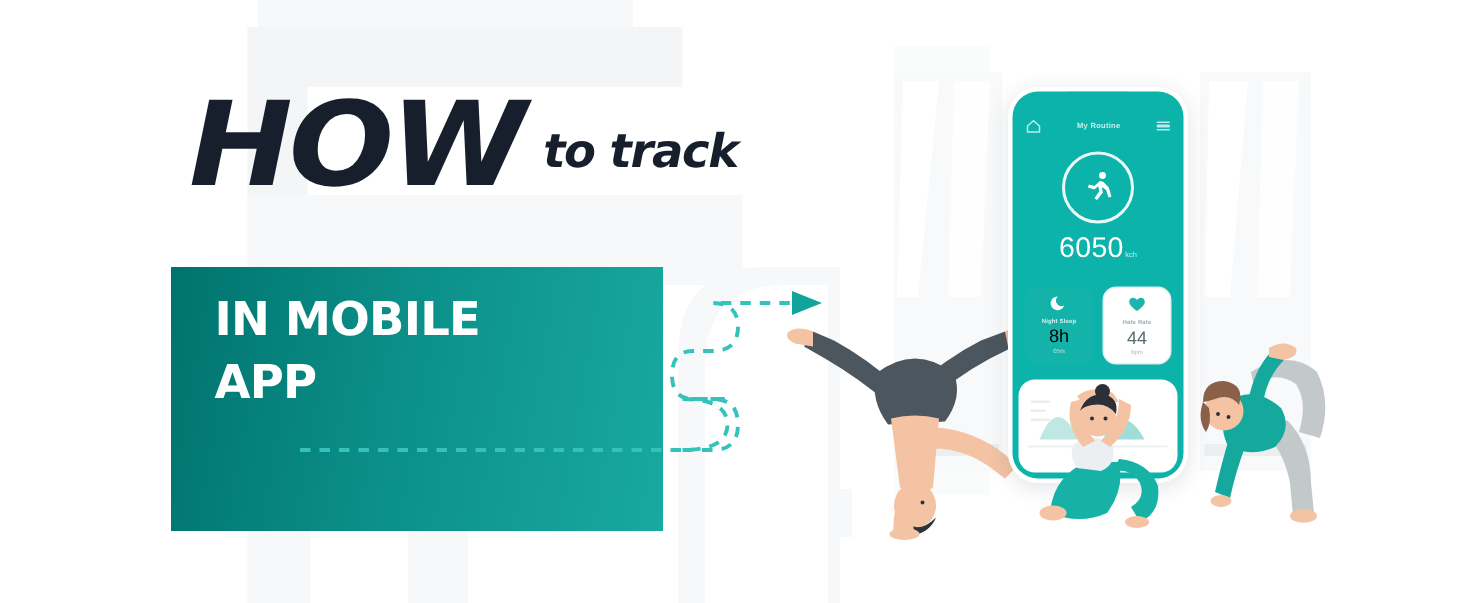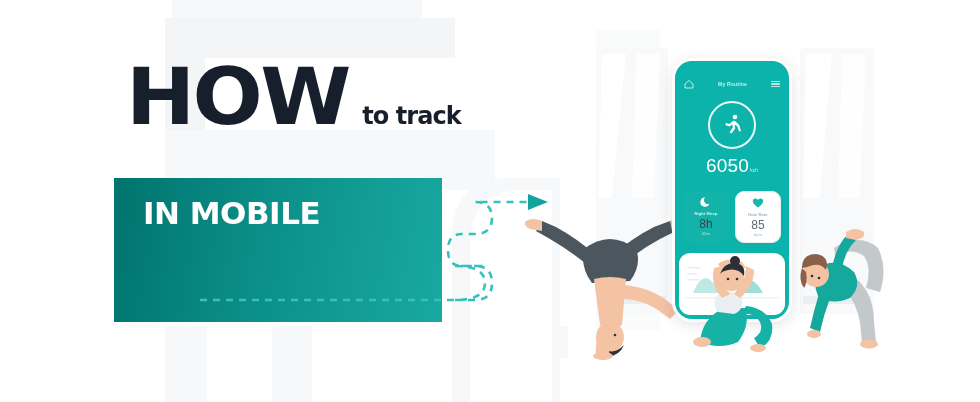--- a/index.html
+++ b/index.html
@@ -18,48 +18,48 @@
 
   
   .bg-block { position: absolute; background: #f4f5f6; }
   .bg-block.lighter { background: #f7f8f9; }
   .bg-block.white { background: #ffffff; }
 
   
   .headline-wrap {
     position: absolute;
     left: 126px; top: 66px;
-    display: flex; align-items: flex-end;
+    display: flex; align-items: center; font-style: italic;
   }
   .headline-how {
     font-size: 78px;
     line-height: 0.82;
     font-weight: 700;
     letter-spacing: -2.5px;
     color: #161f2b;
     font-family: "DejaVu Sans", sans-serif;
     transform: scaleX(1.06);
     transform-origin: left top;
   }
   .headline-sub {
     margin-left: 26px;
     margin-top: 7px;
-    font-size: 24px;
+    font-size: 31px;
     line-height: 1.12;
     font-weight: 700;
     letter-spacing: -0.9px;
     color: #161f2b;
     font-family: "DejaVu Sans", sans-serif;
   }
 
   
   .banner {
     position: absolute;
     left: 114px; top: 178px;
-    width: 328px; height: 144px;
+    width: 328px; height: 176px;
     background: linear-gradient(100deg, #00736e 0%, #0b8f88 45%, #18a9a0 100%);
   }
   .banner-text {
     position: absolute;
     left: 29px; top: 14px;
     color: #ffffff;
     font-size: 31px;
     line-height: 1.37;
     font-weight: 700;
     letter-spacing: -0.5px;
@@ -135,21 +135,21 @@
     border-radius: 9px;
     display: flex; flex-direction: column;
     align-items: center; padding-top: 5px;
   }
   .stat-card.sleep { background: #13b3aa; }
   .stat-card.heart { background: #ffffff; border: 1px solid #e6eef0; }
   .card-label { font-size: 4px; font-weight: 700; margin-top: 3px; letter-spacing: 0.1px; }
   .sleep .card-label { color: rgba(255,255,255,0.82); }
   .heart .card-label { color: #9fb0b5; }
   .card-value { font-size: 12px; margin-top: 1px; font-weight: 400; }
-  .sleep .card-value { color: #404040; }
+  .sleep .card-value { color: #000000; }
   .heart .card-value { color: #5c6b72; }
   .card-sub { font-size: 4px; margin-top: 0px; }
   .sleep .card-sub { color: rgba(255,255,255,0.7); }
   .heart .card-sub { color: #a9b8bd; }
 
   .phone-bottom {
     position: absolute; left: 4px; bottom: 4px;
     width: 106px; height: 62px;
     background: #ffffff;
     border-radius: 11px;
@@ -183,20 +183,21 @@
   <div class="headline-wrap">
     <div class="headline-how">HOW</div>
     <div class="headline-sub">
       <div>to track</div>
     </div>
   </div>
 
   <div class="banner">
     <div class="banner-text">
       <div>IN MOBILE</div>
+      <div>APP</div>
     </div>
   </div>
 
   <svg class="connector" width="360" height="140" viewBox="0 0 360 140">
     <path d="M0 122 L255 122 Q285 122 285 105 Q285 88 255 88 L285 88 Q255 88 255 88
              M255 122 L275 122 Q292 122 292 105 Q292 88 275 88 L262 88
              Q248 88 248 72 Q248 56 262 56 L275 56
              Q292 56 292 40 Q292 24 275 24 L330 24" fill="none" stroke="#35c2bb" stroke-width="2.6" stroke-dasharray="7 6" stroke-linecap="butt"></path>
     <polygon points="328,16 348,24 328,32" fill="#12a39c"></polygon>
   </svg>
@@ -280,21 +281,21 @@
           <div class="card-sub">05m</div>
         </div>
 
         <div class="stat-card heart">
           <svg width="12" height="12" viewBox="0 0 12 12">
             <path d="M6 10.4 C2.4 7.8 0.8 6 0.8 4.2 C0.8 2.6 2 1.5 3.4 1.5
                      C4.5 1.5 5.5 2.2 6 3 C6.5 2.2 7.5 1.5 8.6 1.5
                      C10 1.5 11.2 2.6 11.2 4.2 C11.2 6 9.6 7.8 6 10.4 Z" fill="#1ab5ab"></path>
           </svg>
           <div class="card-label">Hate Rate</div>
-          <div class="card-value">85</div>
+          <div class="card-value">44</div>
           <div class="card-sub">bpm</div>
         </div>
       </div>
 
       <div class="phone-bottom">
         <svg width="106" height="62" viewBox="0 0 106 62">
           <path d="M14 40 Q26 10 40 40 Z" fill="#bfe8e4"></path>
           <path d="M56 40 Q70 14 84 40 Z" fill="#9fded8"></path>
           <rect x="8" y="14" width="13" height="1.6" rx="0.8" fill="#e8edee"></rect>
           <rect x="8" y="20" width="10" height="1.6" rx="0.8" fill="#e8edee"></rect>

